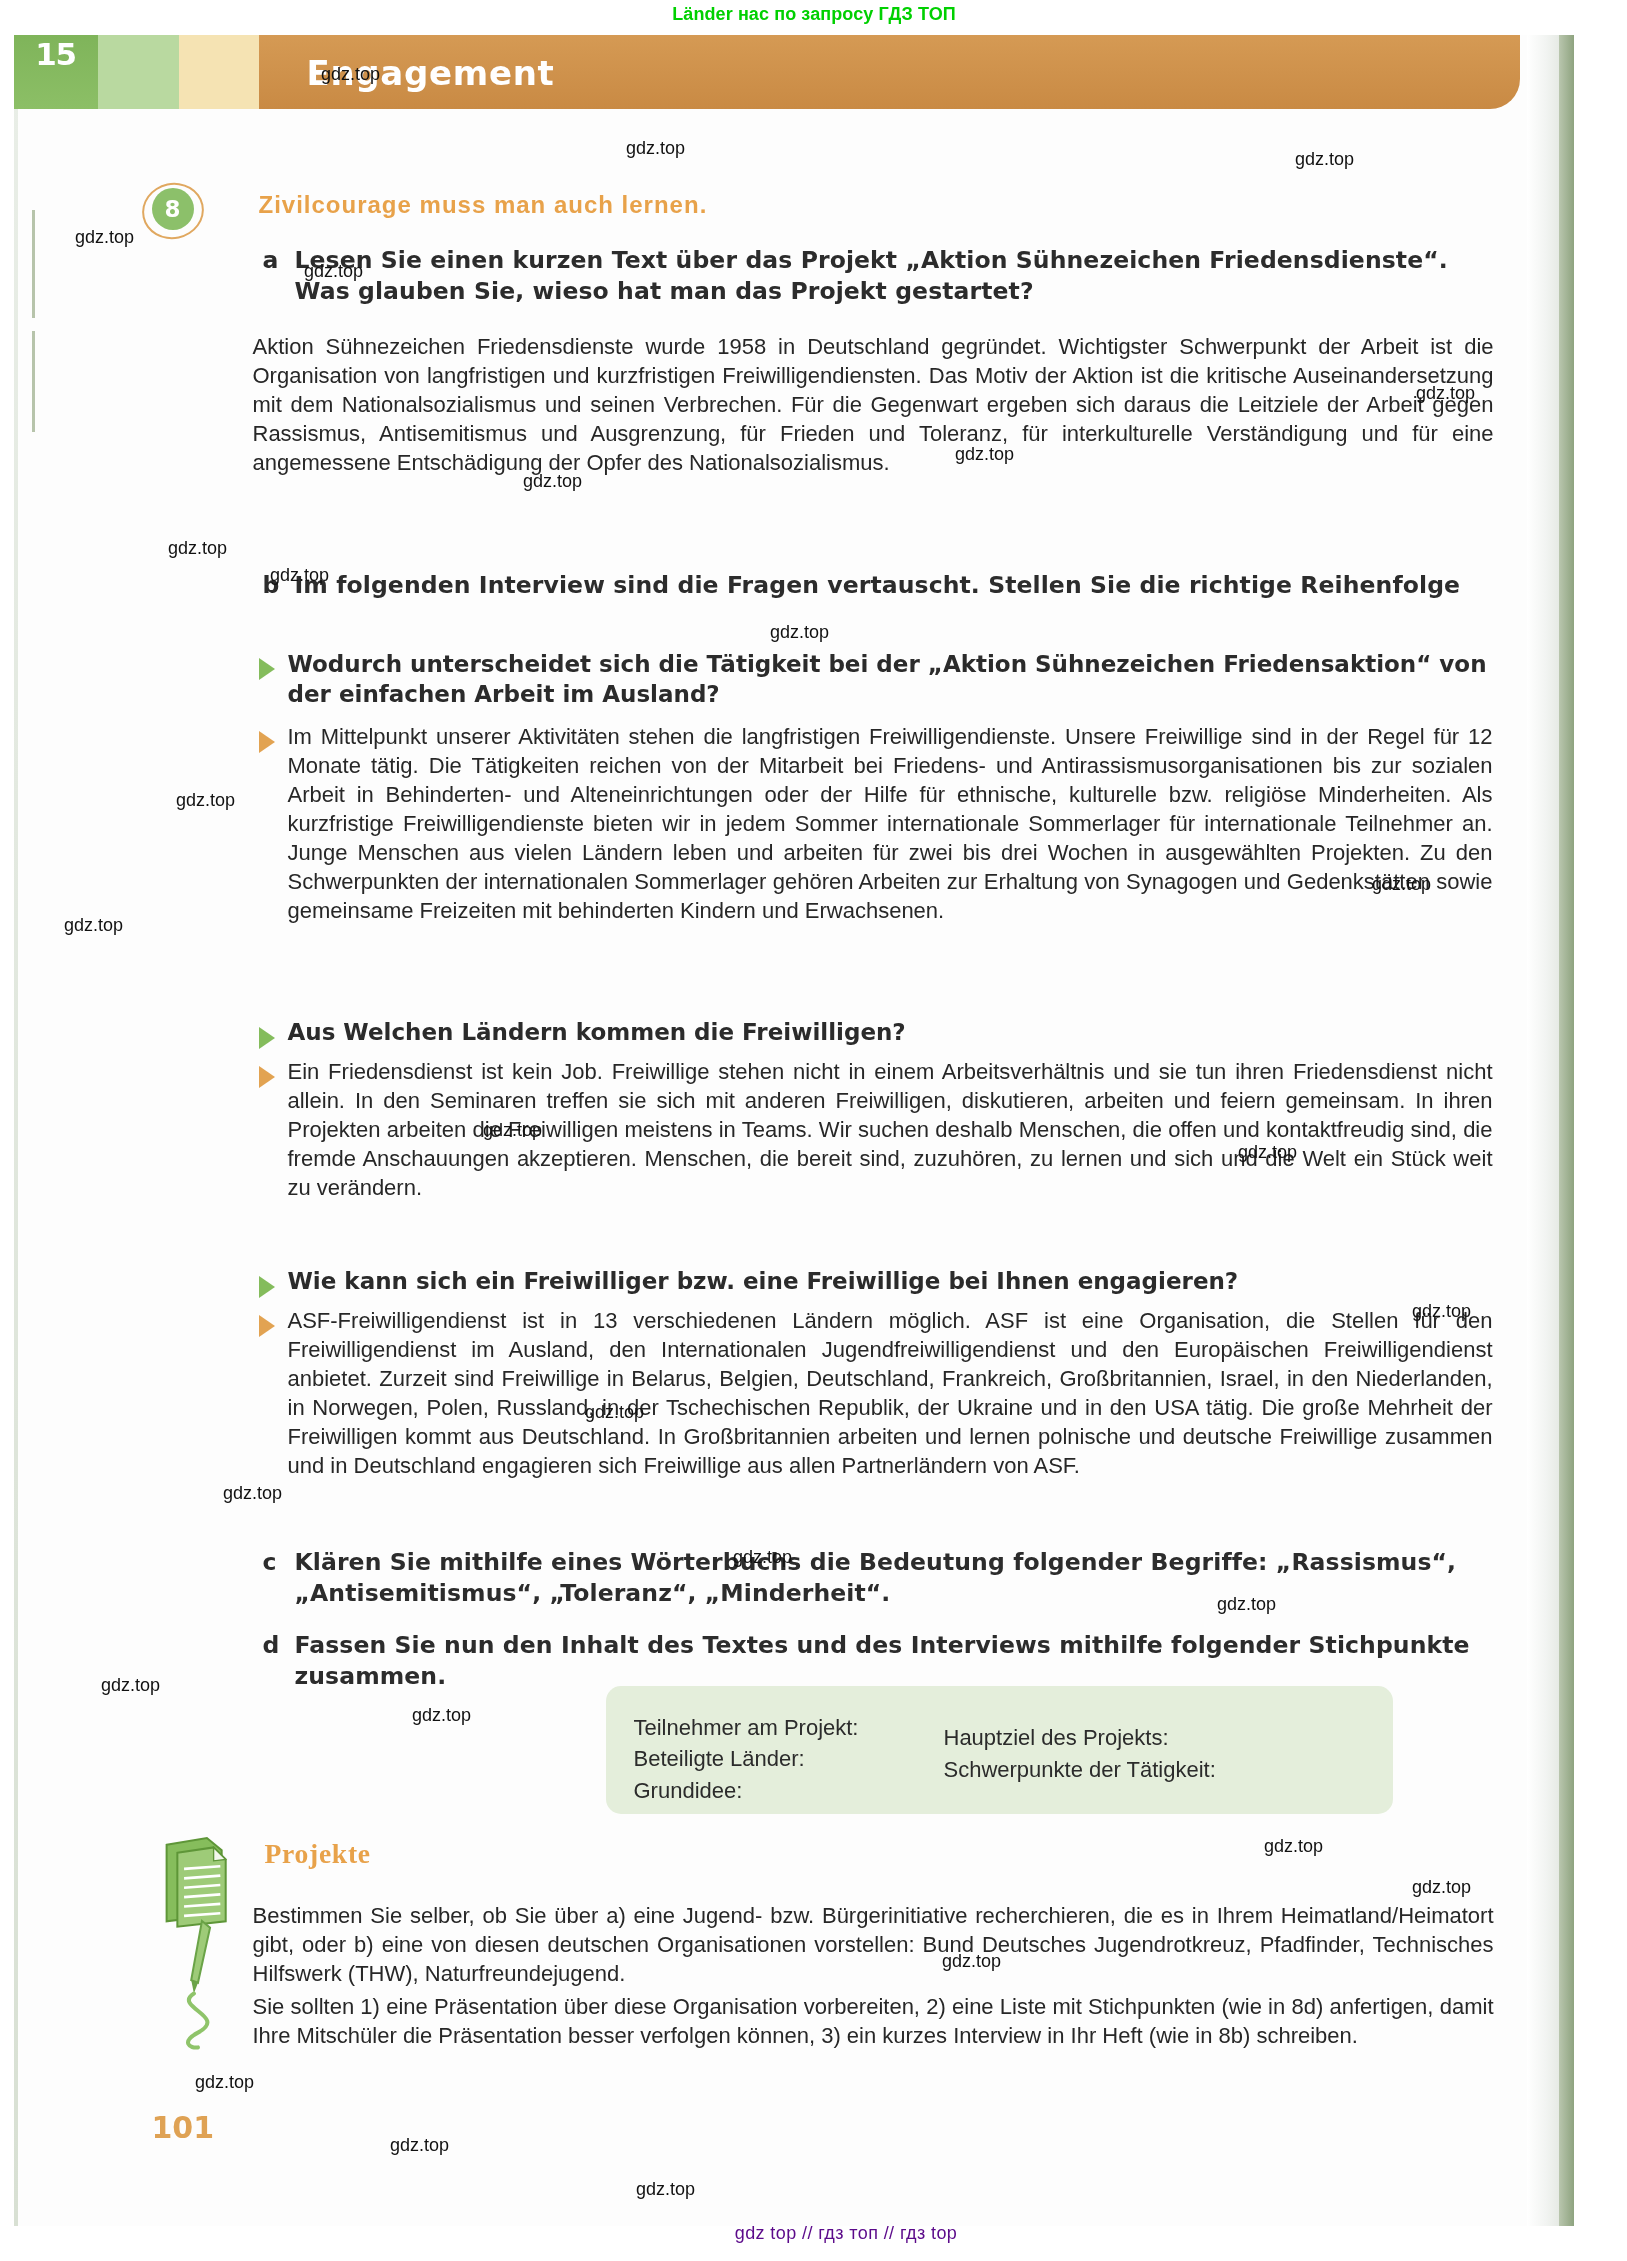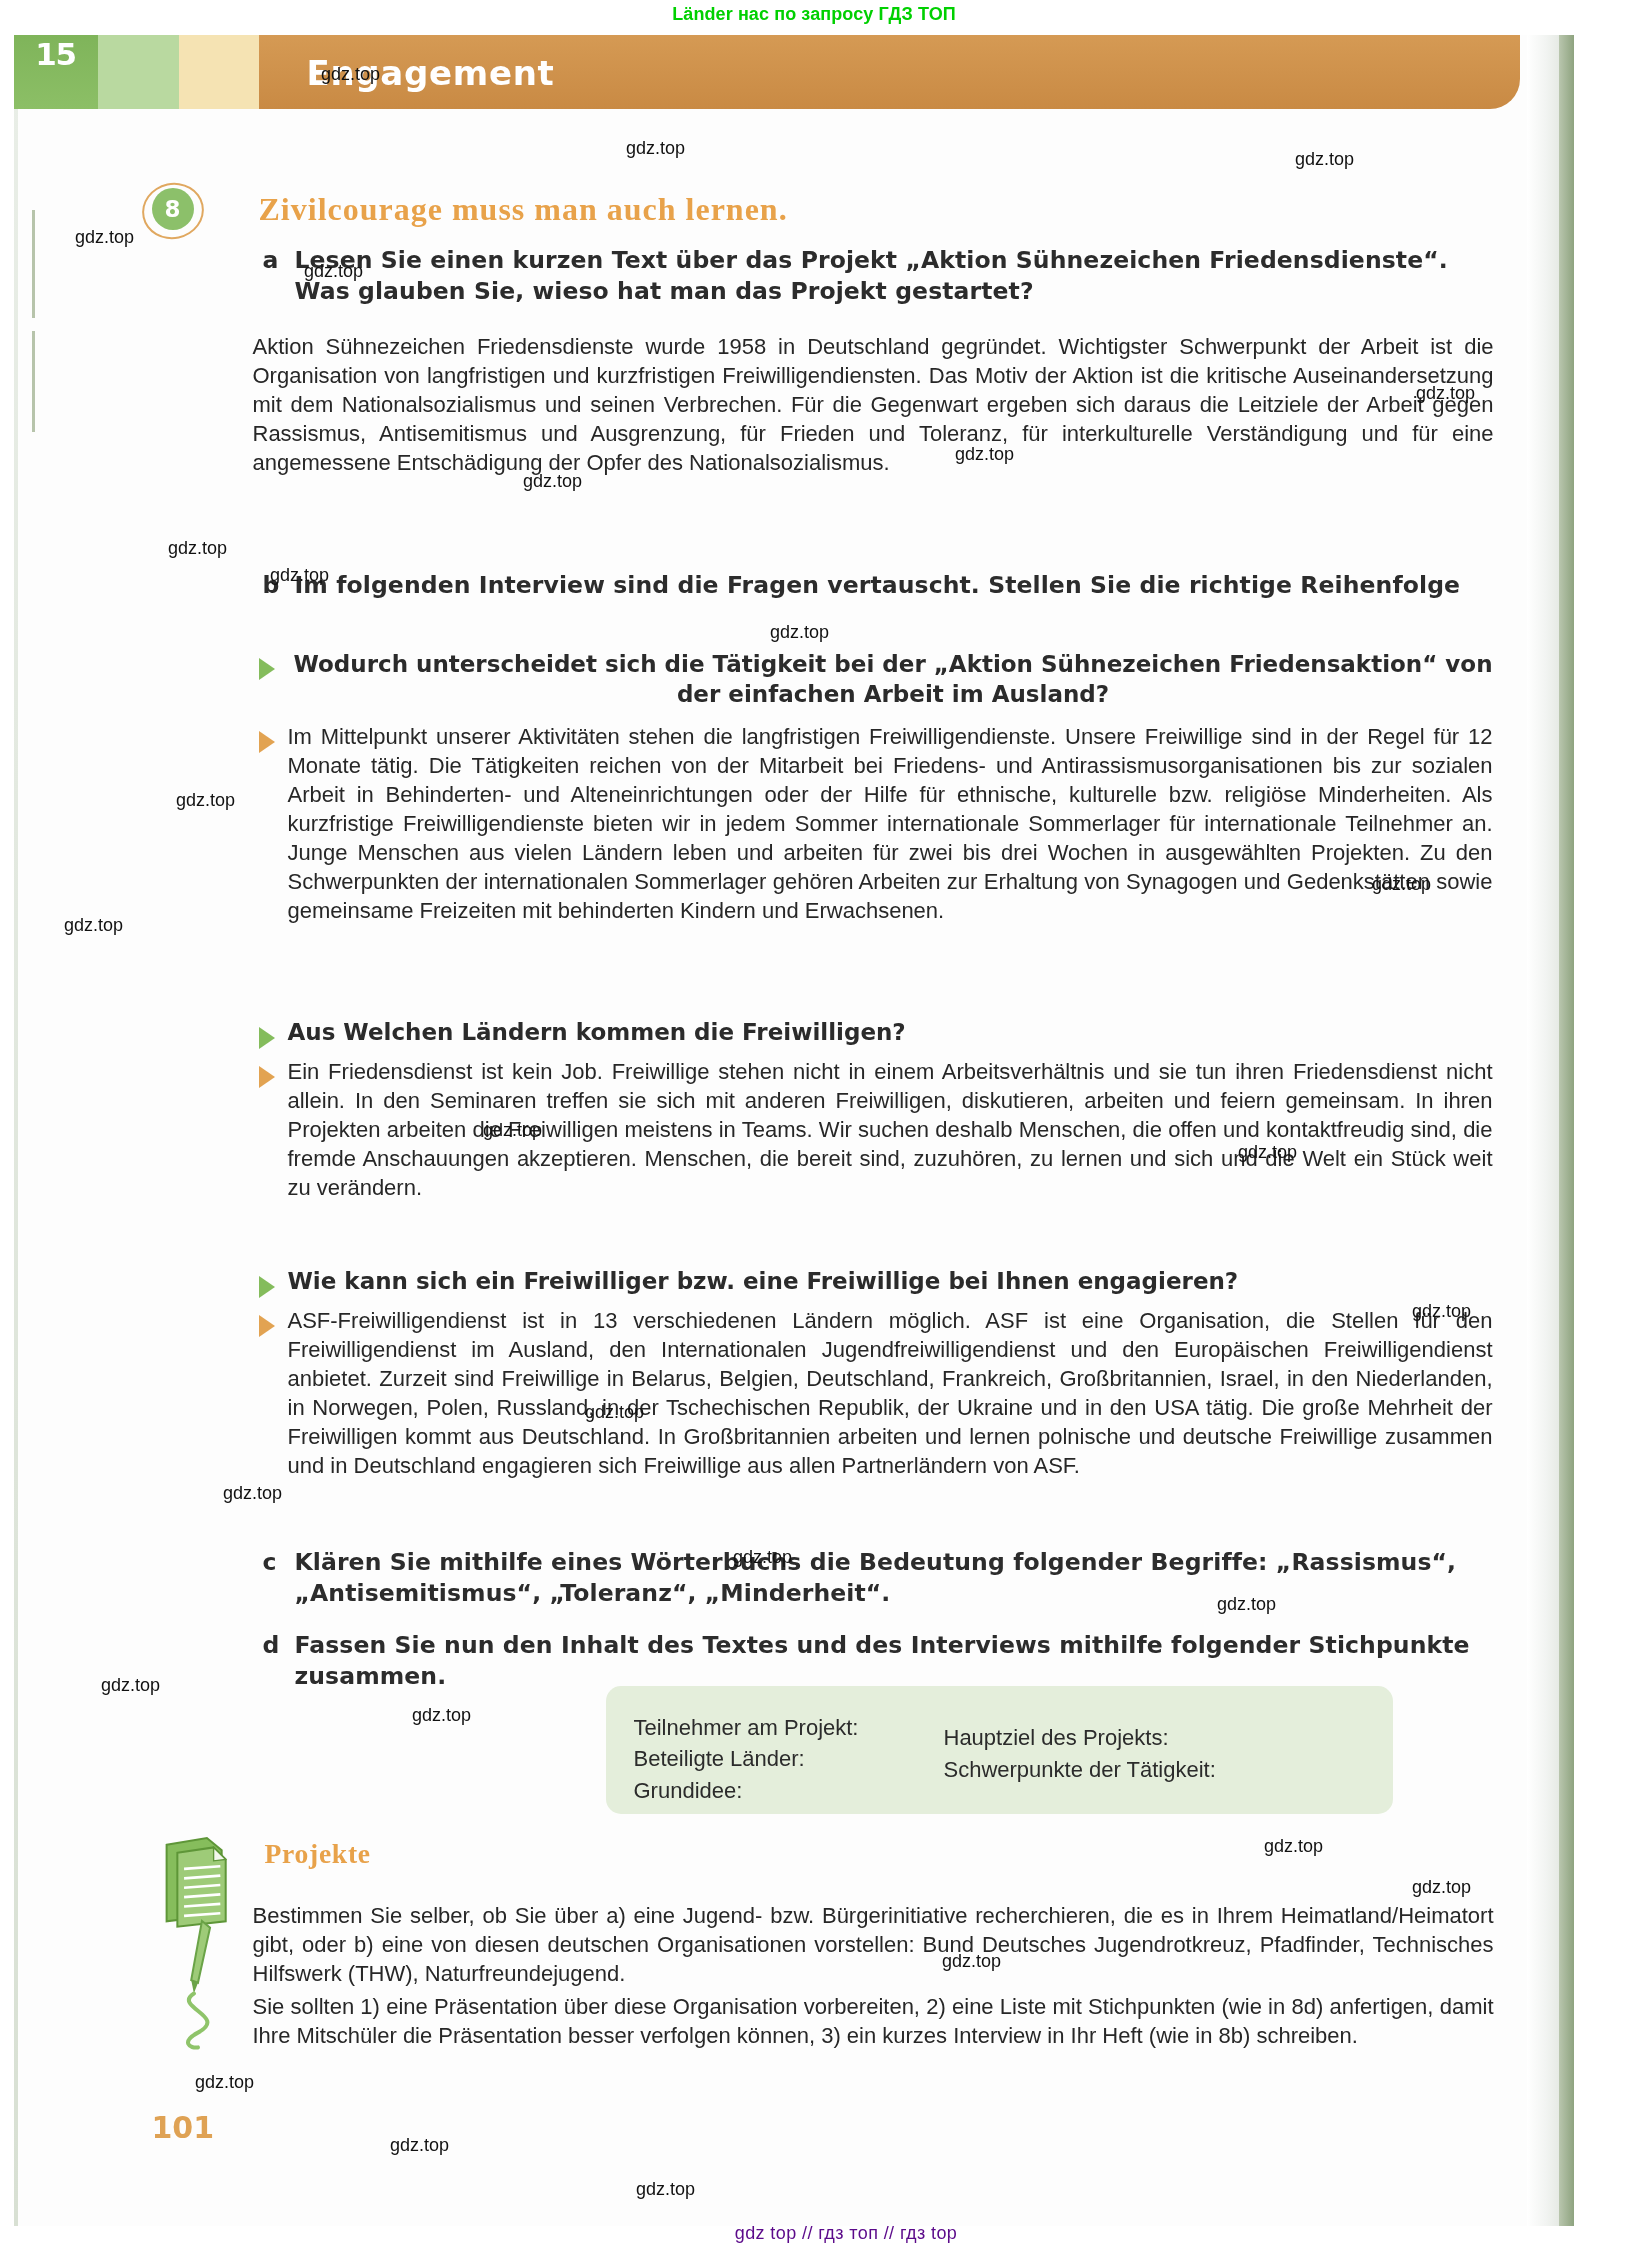--- a/index.html
+++ b/index.html
@@ -88,22 +88,22 @@
     font-family:"DejaVu Sans", sans-serif;
   }
   .ex-ring{
     position:absolute;left:128px;top:148px;
     width:58px;height:52px;border-radius:50%;
     border:2px solid #e0a860;
     transform:rotate(-12deg);
   }
   .ex-title{
     position:absolute;left:245px;top:156px;
-    font-size:32px;font-weight:bold;color:#e8a24a;
-    font-family:Liberation Serif, serif;
+    font-size:24px;font-weight:bold;color:#e8a24a;
+    font-family:Liberation Sans, sans-serif;
     letter-spacing:1px;
   }
 
   .task{
     position:absolute;
     font-size:23.5px;font-weight:bold;color:#2c2c2c;
     font-family:"DejaVu Sans", sans-serif;
     line-height:1.30;
     letter-spacing:0.1px;
   }
@@ -215,21 +215,21 @@
   </div>
 
   <div class="body-par" style="left:239px;top:297px;width:1241px;">Aktion Sühnezeichen Friedensdienste wurde 1958 in Deutschland gegründet. Wichtigster Schwerpunkt der Arbeit ist die Organisation von langfristigen und kurzfristigen Freiwilligendiensten. Das Motiv der Aktion ist die kritische Auseinandersetzung mit dem Nationalsozialismus und seinen Verbrechen. Für die Gegenwart ergeben sich daraus die Leitziele der Arbeit gegen Rassismus, Antisemitismus und Ausgrenzung, für Frieden und Toleranz, für interkulturelle Verständigung und für eine angemessene Entschädigung der Opfer des Nationalsozialismus.</div>
 
   <div class="task" style="left:281px;top:535px;width:1204px;">
     <span class="lbl">b</span>
     <div>Im folgenden Interview sind die Fragen vertauscht. Stellen Sie die richtige Reihenfolge</div>
   </div>
 
   <div class="tri tri-green" style="left:245px;top:623px;"></div>
-  <div class="q-line" style="left:274px;top:615px;width:1211px;text-align:center;">
+  <div class="q-line" style="left:274px;top:615px;width:1211px;">
     <div>Wodurch unterscheidet sich die Tätigkeit bei der „Aktion Sühnezeichen Friedensaktion“ von</div>
     <div>der einfachen Arbeit im Ausland?</div>
   </div>
 
   <div class="tri tri-orange" style="left:245px;top:696px;"></div>
   <div class="body-par" style="left:274px;top:687px;width:1205px;">Im Mittelpunkt unserer Aktivitäten stehen die langfristigen Freiwilligendienste. Unsere Freiwillige sind in der Regel für 12 Monate tätig. Die Tätigkeiten reichen von der Mitarbeit bei Friedens- und Antirassismusorganisationen bis zur sozialen Arbeit in Behinderten- und Alteneinrichtungen oder der Hilfe für ethnische, kulturelle bzw. religiöse Minderheiten. Als kurzfristige Freiwilligendienste bieten wir in jedem Sommer internationale Sommerlager für internationale Teilnehmer an. Junge Menschen aus vielen Ländern leben und arbeiten für zwei bis drei Wochen in ausgewählten Projekten. Zu den Schwerpunkten der internationalen Sommerlager gehören Arbeiten zur Erhaltung von Synagogen und Gedenkstätten sowie gemeinsame Freizeiten mit behinderten Kindern und Erwachsenen.</div>
 
   <div class="tri tri-green" style="left:245px;top:992px;"></div>
   <div class="q-line" style="left:274px;top:983px;width:1211px;">
     <div>Aus Welchen Ländern kommen die Freiwilligen?</div>

